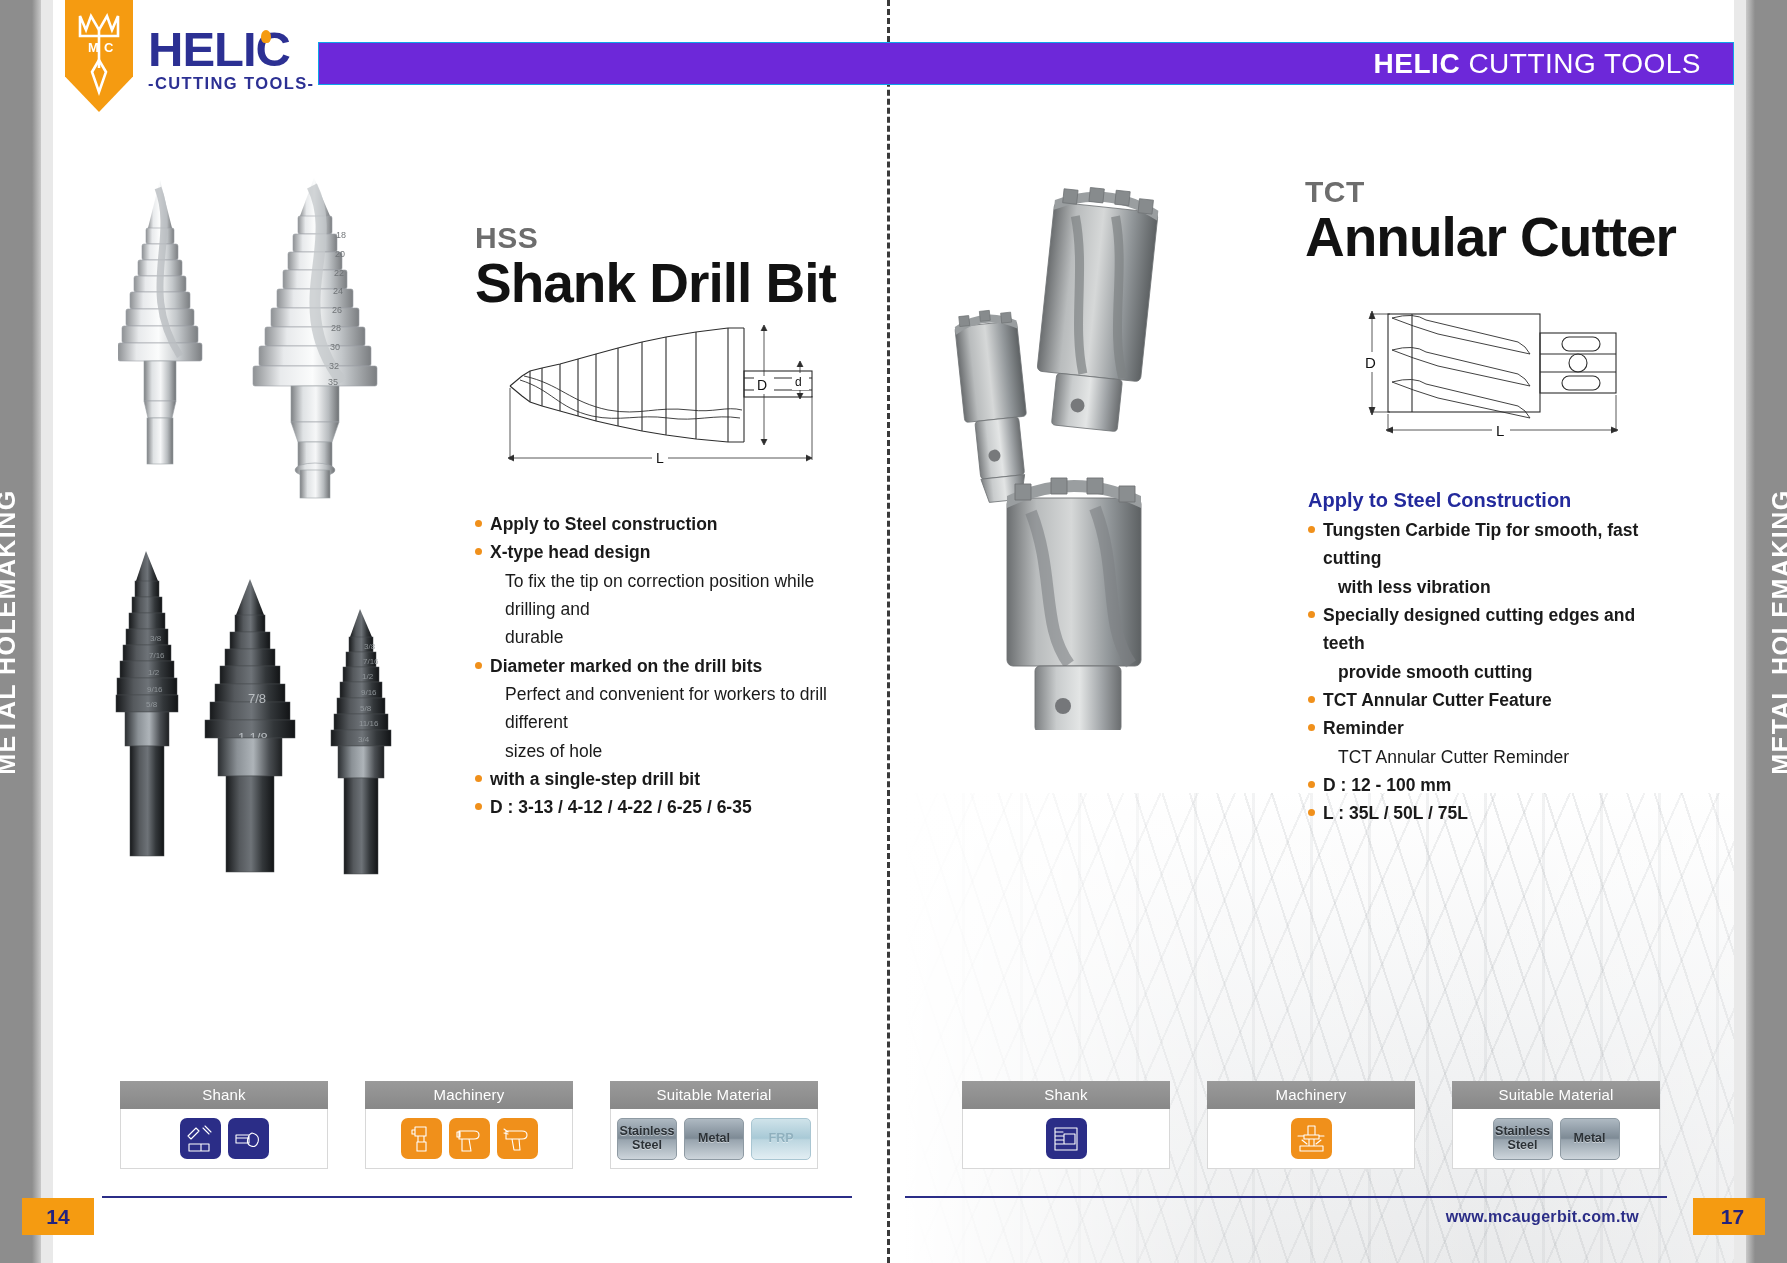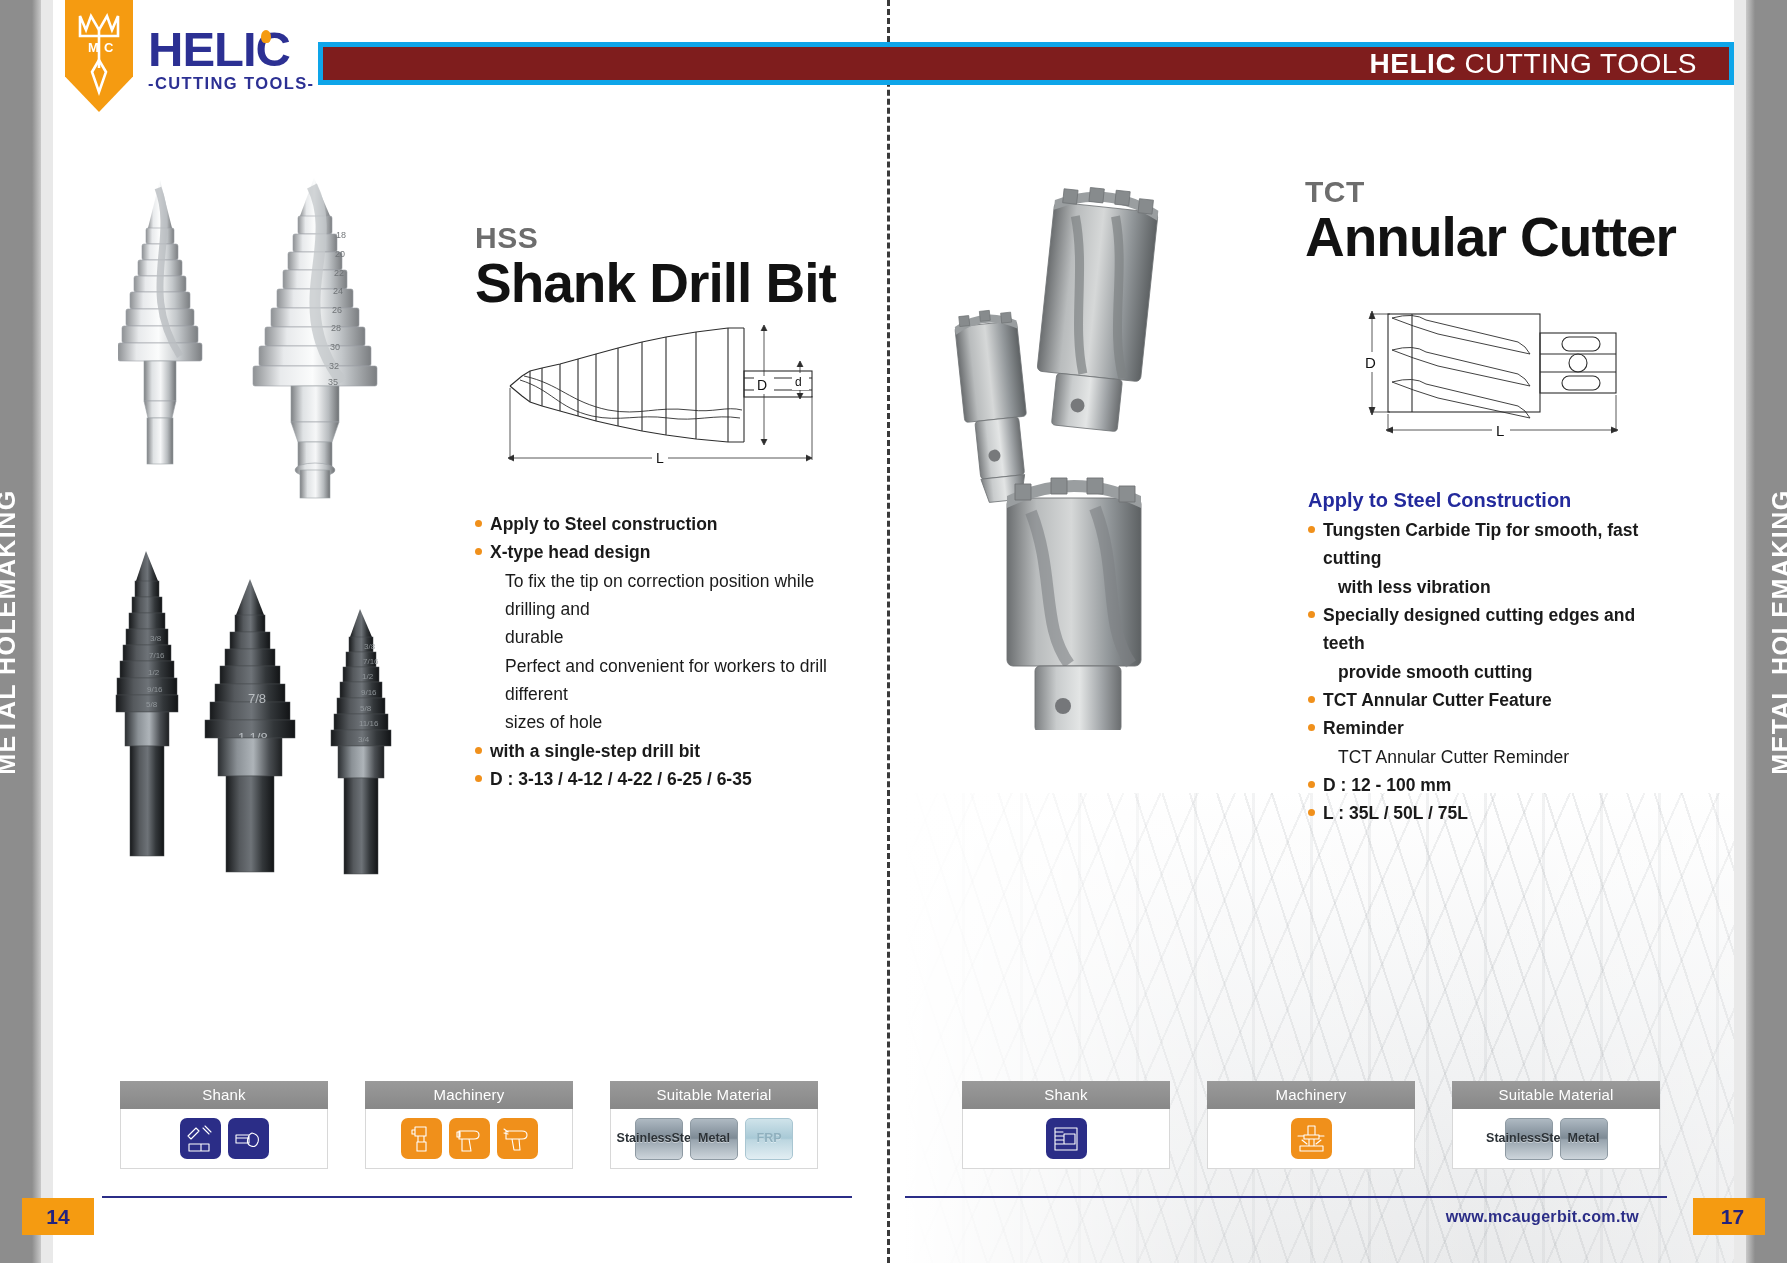--- a/index.html
+++ b/index.html
@@ -54,21 +54,21 @@
   .brand-dot {
     position:absolute; width:10px; height:13px; background:#f59b11;
     border-radius: 50% 50% 40% 40%;
   }
   .brand-sub {
     font-size: 16.5px; font-weight: bold; color: #2c3093;
     letter-spacing: 1.4px; margin-top: 1px;
   }
   .header-bar {
     position: absolute; left: 318px; right: 53px; top: 42px; height: 43px;
-    background: #7f1d1d; border: 5px solid #0ea5e9;
+    background: #6d28d9; border: 1px solid #0ea5e9;
     display: flex; align-items: center; justify-content: flex-end;
     padding-right: 32px;
   }
   .header-bar-text { color: #fff; font-size: 28px; letter-spacing: 0.5px; }
   .header-bar-text b { font-weight: bold; }
   .header-bar-text span { font-weight: normal; }
 
   
   .kicker { font-size: 30px; font-weight: bold; color: #6d6d6d; letter-spacing: 0.5px; }
   .title { font-size: 55px; font-weight: bold; color: #121212; letter-spacing: -1px; line-height: 1.05; }
@@ -96,25 +96,25 @@
     background: #ffffff; border: 1px solid #d8d8d8; border-top: none;
     height: 60px; display: flex; align-items: center; justify-content: center; gap: 7px;
   }
   .icon-tile {
     width: 41px; height: 41px; border-radius: 7px;
     display: flex; align-items: center; justify-content: center;
   }
   .icon-tile.blue { background: #2b2d87; }
   .icon-tile.orange { background: #f0901b; }
   .mat-chip {
-    width: 48px; height: 42px; border-radius: 5px;
+    width: 60px; height: 42px; border-radius: 5px;
     border: 1px solid #8e9aa3;
     background: linear-gradient(to bottom,#aeb9c2 0%,#7d8a95 48%,#98a4ae 52%,#cdd5db 100%);
     color: #2b3136; font-size: 12.5px; font-weight: bold;
-    display: flex; flex-direction: row; align-items: center; justify-content: center;
+    display: flex; flex-direction: column; align-items: center; justify-content: center;
     line-height: 1.05; text-shadow: 0 1px 0 rgba(255,255,255,.45);
   }
   .mat-chip.frp {
     background: linear-gradient(to bottom,#cfe3ea 0%,#a8c9d6 48%,#bcd6e0 52%,#e2eef3 100%);
     color: #8fb0be; border-color: #a9c6d2;
   }
 
   
   .foot-rule { position: absolute; height: 0; border-top: 2px solid #2b2d87; }
   .pagetab {
@@ -386,20 +386,24 @@
       </div>
       <div class="b-row">
         <span class="dot" style="visibility: hidden;"></span>
         <span class="b-sub">To fix the tip on correction position while drilling and</span>
       </div>
       <div class="b-row">
         <span class="dot" style="visibility: hidden;"></span>
         <span class="b-sub">durable</span>
       </div>
       <div class="b-row">
+        <span class="dot"></span>
+        <span class="b-strong">Diameter marked on the drill bits</span>
+      </div>
+      <div class="b-row">
         <span class="dot" style="visibility: hidden;"></span>
         <span class="b-sub">Perfect and convenient for workers to drill different</span>
       </div>
       <div class="b-row">
         <span class="dot" style="visibility: hidden;"></span>
         <span class="b-sub">sizes of hole</span>
       </div>
       <div class="b-row">
         <span class="dot"></span>
         <span class="b-strong">with a single-step drill bit</span>

